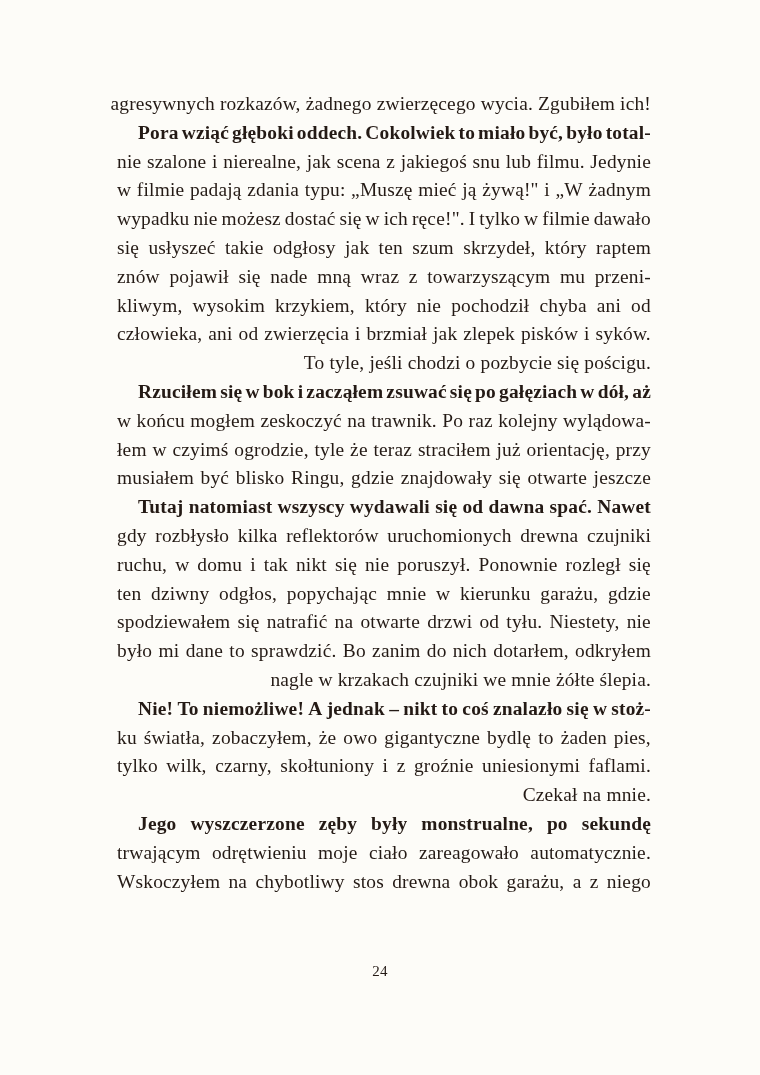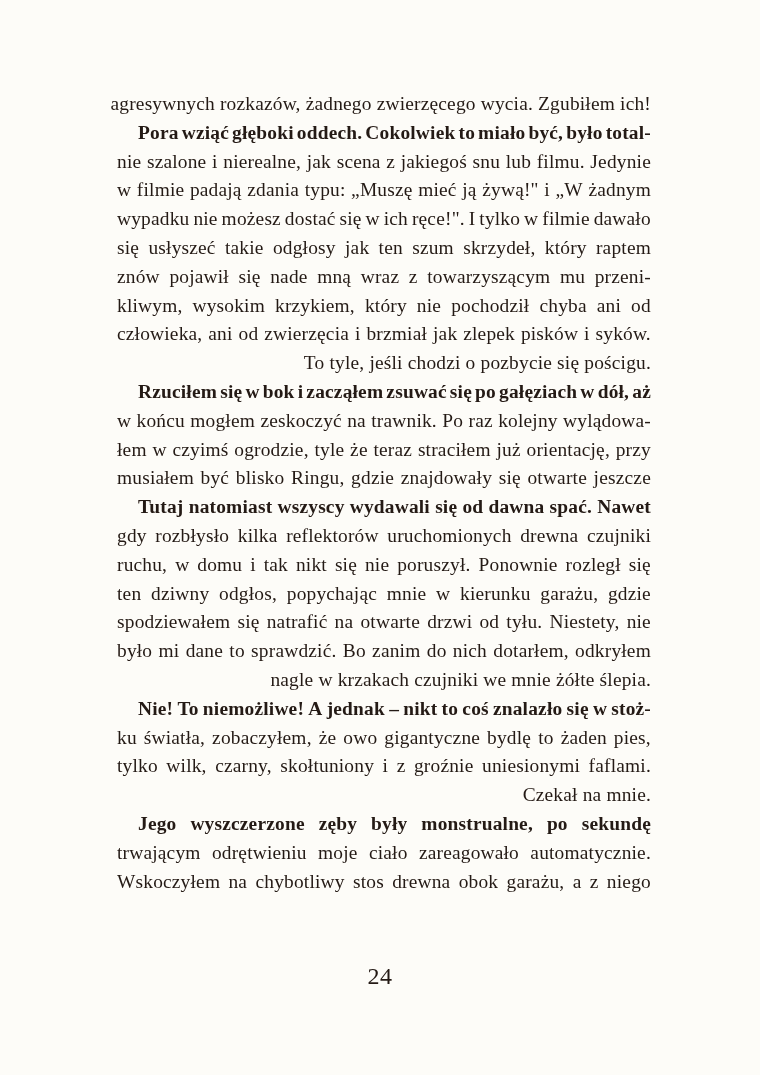--- a/index.html
+++ b/index.html
@@ -67,21 +67,21 @@
     width: 513px;
     font-weight: bold;
   }
 
   .folio {
     position: absolute;
     left: 0;
     top: 963px;
     width: 760px;
     text-align: center;
-    font-size: 24px;
+    font-size: 15px;
     letter-spacing: 0.02em;
     color: #241a15;
   }
 </style>
 </head>
 <body>
 
 <div class="page">
 
   <div class="text-block">

